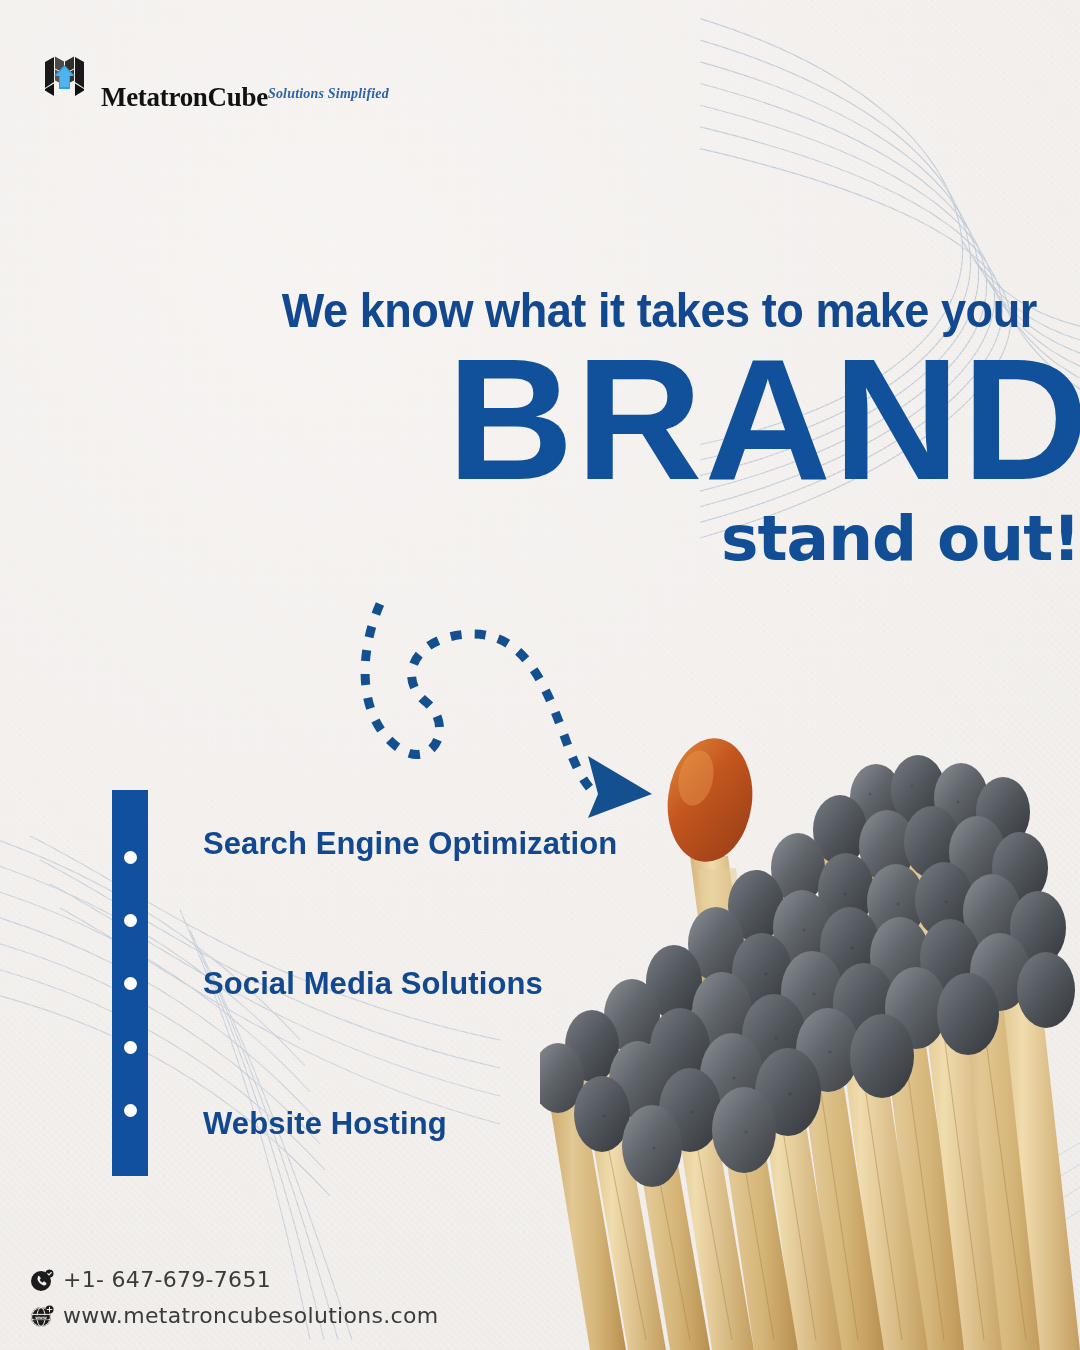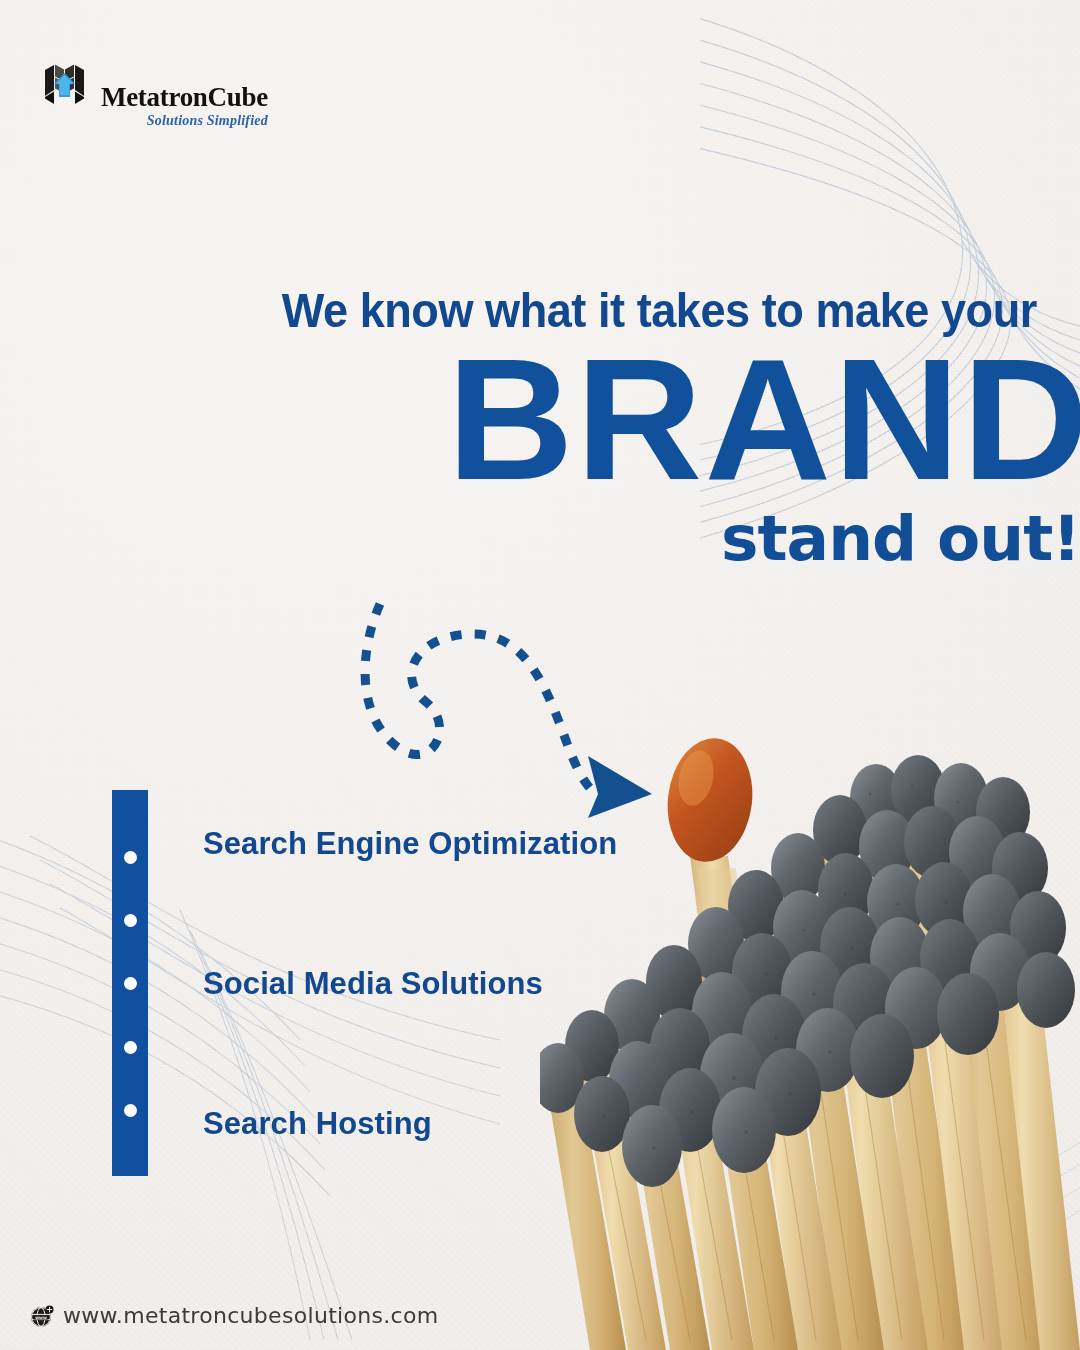--- a/index.html
+++ b/index.html
@@ -28,21 +28,21 @@
     pointer-events:none;
   }
   .deco { position:absolute; pointer-events:none; }
   #deco-tr { top:-20px; right:-40px; width:420px; height:560px; }
   #deco-bl { left:-120px; top:740px; width:620px; height:610px; }
   #deco-br { right:-60px; bottom:-60px; width:340px; height:420px; }
 
   
   #logo { position:absolute; left:40px; top:38px; display:flex; align-items:center; gap:9px; }
   #logo-mark { width:52px; height:52px; flex:none; }
-  #logo-text { display:flex; flex-direction:column; line-height:1; padding-top:2px;margin-top:44px; }
+  #logo-text { display:flex; flex-direction:row; line-height:1; padding-top:2px;margin-top:44px; }
   #logo-name {
     font-family:"Liberation Serif", serif;
     font-weight:700; font-size:27px; color:#121212; letter-spacing:-.3px;
   }
   #logo-tag {
     font-family:"Liberation Serif", serif;
     font-weight:700; font-style:italic; font-size:14px; color:#2b63ab;
     letter-spacing:.2px; text-align:right; margin-top:3px;
   }
 
@@ -190,21 +190,21 @@
     <div id="svc-bar">
       <span class="svc-dot"></span>
       <span class="svc-dot"></span>
       <span class="svc-dot"></span>
       <span class="svc-dot"></span>
       <span class="svc-dot"></span>
     </div>
     <div id="svc-list">
       <div class="svc-item">Search Engine Optimization</div>
       <div class="svc-item">Social Media Solutions</div>
-      <div class="svc-item">Search Hosting</div>
+      <div class="svc-item">Website Hosting</div>
     </div>
   </div>
 
   <svg id="matches" viewBox="0 0 540 660">
     <defs>
       <linearGradient id="wood" x1="0" y1="0" x2="1" y2="0">
         <stop offset="0%" stop-color="#c9a667"></stop>
         <stop offset="35%" stop-color="#e2c894"></stop>
         <stop offset="65%" stop-color="#d5b578"></stop>
         <stop offset="100%" stop-color="#b8904f"></stop>
@@ -343,20 +343,29 @@
         <circle cx="206" cy="442" r="1.7"></circle>
       <circle cx="114" cy="458" r="1.6"></circle>
         <circle cx="64" cy="426" r="1.5"></circle>
     </g>
   </svg>
 
   <div id="footer">
     <div class="f-row">
       <svg class="f-icon" viewBox="0 0 24 24">
         <circle cx="11" cy="13" r="10" fill="#1b1b1b"></circle>
+        <path d="M7.6 8.3c.5-.6 1.3-.7 1.8-.1l1 1.2c.4.5.4 1.1 0 1.5l-.5.5c-.2.2-.2.4-.1.6.5 1 1.4 1.9 2.4 2.4.2.1.4.1.6-.1l.5-.5c.4-.4 1-.4 1.5 0l1.2 1c.6.5.6 1.3.1 1.8-.8.9-2 1.1-3.1.6-2.3-1-4.3-3-5.3-5.3-.5-1.1-.3-2.3.6-3.1z" fill="#f2efec"></path>
+        <circle cx="19.5" cy="5.5" r="4" fill="#1b1b1b"></circle>
+        <path d="M17.7 5.6l1.3 1.3 2.3-2.4" stroke="#f2efec" stroke-width="1.1" fill="none" stroke-linecap="round"></path>
+      </svg>
+      <span class="f-text">+1- 647-679-7651</span>
+    </div>
+    <div class="f-row">
+      <svg class="f-icon" viewBox="0 0 24 24">
+        <circle cx="11" cy="13" r="10" fill="#1b1b1b"></circle>
         <g stroke="#f2efec" stroke-width="1" fill="none">
           <ellipse cx="11" cy="13" rx="9.4" ry="9.4"></ellipse>
           <ellipse cx="11" cy="13" rx="4" ry="9.4"></ellipse>
           <path d="M2 10.4h18M2 15.6h18"></path>
         </g>
         <rect x="3" y="11.3" width="16" height="4.2" rx="1" fill="#1b1b1b"></rect>
         <text x="11" y="14.7" font-family="DejaVu Sans, sans-serif" font-size="4.2" font-weight="700" fill="#f2efec" text-anchor="middle">www</text>
         <circle cx="19.5" cy="5.5" r="4" fill="#1b1b1b"></circle>
         <path d="M19.5 3.2v4.6M17.2 5.5h4.6" stroke="#f2efec" stroke-width="1" stroke-linecap="round"></path>
       </svg>

